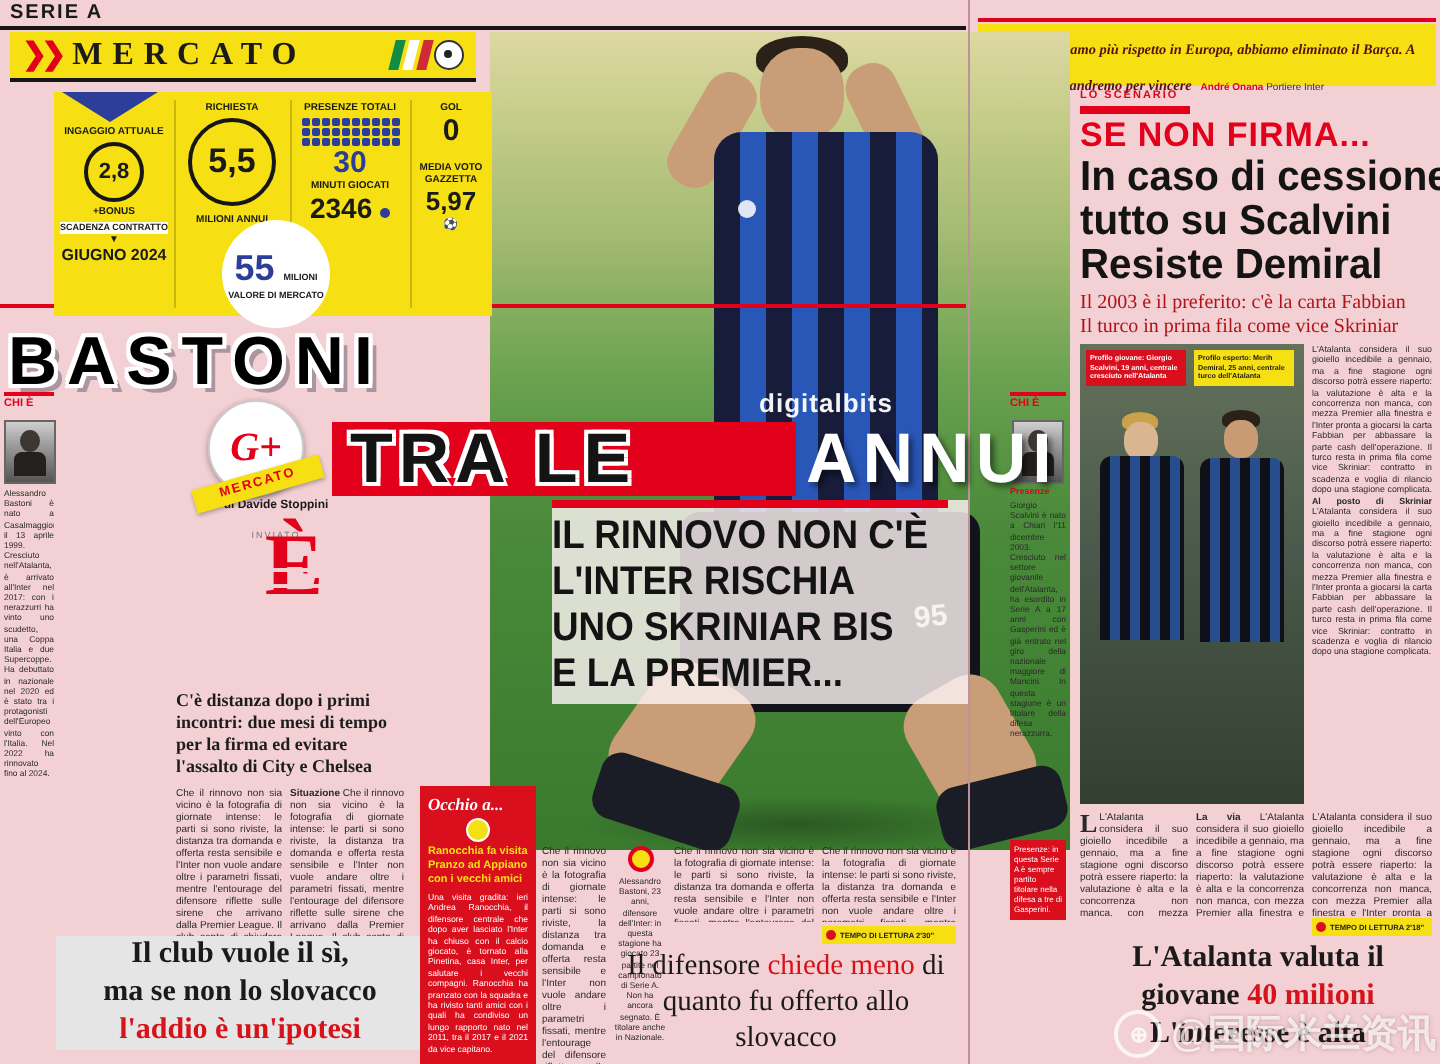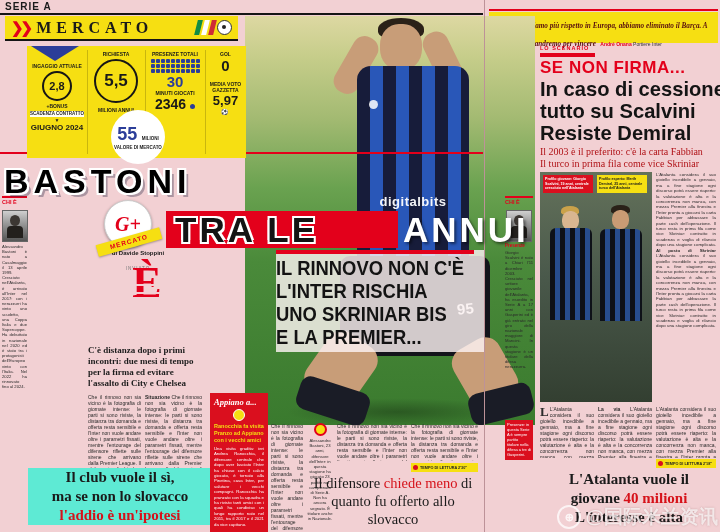--- a/index.html
+++ b/index.html
@@ -93,21 +93,21 @@
   .micro{font-size:5px;line-height:6px;text-align:justify;color:#2a2a2a;overflow:hidden;z-index:2;}
   .micro b{font-weight:900;}
   .microxs{font-size:4.2px;line-height:5.2px;}
   
   .sbline{left:2px;top:196px;width:25px;height:2px;background:#e3001b;}
   .sblab{left:2px;top:199px;font-size:5.5px;font-weight:800;color:#e3001b;}
   .portrait{background:linear-gradient(180deg,#cfcfcf 0%,#9a9a9a 40%,#555 100%);border:1px solid #666;overflow:hidden;}
   .portrait i{display:block;margin:4px auto 0;width:10px;height:11px;border-radius:50%;background:#3c3733;}
   .portrait u{display:block;margin:0 auto;width:16px;height:12px;border-radius:4px 4px 0 0;background:#23201d;}
   .quote1{left:28px;top:468px;width:184px;z-index:4;text-align:center;font-family:"Liberation Serif",serif;
-     font-weight:700;font-size:15px;line-height:19px;background:#5eead4;}
+     font-weight:700;font-size:15px;line-height:19px;background:#e5e5e5;}
   .occhio{left:210px;top:393px;width:58px;height:139px;background:#da0f1e;z-index:4;padding:4px;box-sizing:border-box;color:#fff;}
   .occhio .t{font-family:"Liberation Serif",serif;font-style:italic;font-weight:800;font-size:8.5px;}
   .occhio .ic{width:10px;height:10px;border-radius:50%;background:#f6df12;border:1px solid #fff;margin:2px auto;}
   .occhio .h{font-size:5.5px;line-height:7px;font-weight:800;color:#f6df12;}
   .occhio .b{font-size:4.3px;line-height:5.4px;text-align:justify;color:#fff;margin-top:2px;height:82px;overflow:hidden;}
   .identikit{left:307px;top:423px;width:26px;text-align:center;z-index:2;}
   .idic{width:9px;height:9px;border:2px solid #e3001b;background:#f6df12;border-radius:50%;margin:0 auto 2px;}
   .chip{height:9px;background:#f6df12;display:flex;align-items:center;gap:2px;padding:0 2px;box-sizing:border-box;z-index:3;}
   .chip i{width:5px;height:5px;border-radius:50%;background:#da0f1e;flex:none;}
   .chip span{font-size:3.8px;font-weight:800;color:#222;white-space:nowrap;overflow:hidden;}
@@ -296,21 +296,21 @@
   <div class="abs micro" style="left:88px;top:394px;width:53px;height:74px">Che il rinnovo non sia vicino è la fotografia di giornate intense: le parti si sono riviste, la distanza tra domanda e offerta resta sensibile e l'Inter non vuole andare oltre i parametri fissati, mentre l'entourage del difensore riflette sulle sirene che arrivano dalla Premier League. Il club conta di chiudere prima dell'estate per non rivivere un caso Skriniar, con due mesi di tempo per trovare l'intesa ed evitare l'assalto dei club inglesi.  Che il rinnovo non sia vicino è la fotografia di giornate intense: le parti si sono riviste, la distanza tra domanda e offerta resta sensibile e l'Inter non vuole andare oltre i parametri fissati, mentre l'entourage del difensore riflette sulle sirene che arrivano dalla Premier League. Il club conta di chiudere prima dell'estate per non rivivere un caso Skriniar, con due mesi di tempo per trovare l'intesa ed evitare l'assalto dei club inglesi.  </div>
   <div class="abs micro" style="left:145px;top:394px;width:57px;height:74px"><b>Situazione</b> <span>Che il rinnovo non sia vicino è la fotografia di giornate intense: le parti si sono riviste, la distanza tra domanda e offerta resta sensibile e l'Inter non vuole andare oltre i parametri fissati, mentre l'entourage del difensore riflette sulle sirene che arrivano dalla Premier League. Il club conta di chiudere prima dell'estate per non rivivere un caso Skriniar, con due mesi di tempo per trovare l'intesa ed evitare l'assalto dei club inglesi.  Che il rinnovo non sia vicino è la fotografia di giornate intense: le parti si sono riviste, la distanza tra domanda e offerta resta sensibile e l'Inter non vuole andare oltre i parametri fissati, mentre l'entourage del difensore riflette sulle sirene che arrivano dalla Premier League. Il club conta di chiudere prima dell'estate per non rivivere un caso Skriniar, con due mesi di tempo per trovare l'intesa ed evitare l'assalto dei club inglesi.  </span></div>
 
   <div class="abs quote1">
       <div><span class="k">Il club vuole il sì,</span></div>
       <div><span class="k">ma se non lo slovacco</span></div>
       <div><span class="r">l'addio è un'ipotesi</span></div>
     </div>
 
   <div class="abs occhio">
-    <div class="t">Appiano a...</div>
+    <div class="t">Occhio a...</div>
     <div class="ic"></div>
     <div class="h">Ranocchia fa visita Pranzo ad Appiano con i vecchi amici</div>
     <div class="b">Una visita gradita: ieri Andrea Ranocchia, il difensore centrale che dopo aver lasciato l'Inter ha chiuso con il calcio giocato, è tornato alla Pinetina, casa Inter, per salutare i vecchi compagni. Ranocchia ha pranzato con la squadra e ha rivisto tanti amici con i quali ha condiviso un lungo rapporto nato nel 2011, tra il 2017 e il 2021 da vice capitano.</div>
   </div>
 
   <div class="abs micro" style="left:271px;top:423px;width:32px;height:109px"><span>Che il rinnovo non sia vicino è la fotografia di giornate intense: le parti si sono riviste, la distanza tra domanda e offerta resta sensibile e l'Inter non vuole andare oltre i parametri fissati, mentre l'entourage del difensore riflette sulle sirene che arrivano dalla Premier League. Il club conta di chiudere prima dell'estate per non rivivere un caso Skriniar, con due mesi di tempo per trovare l'intesa ed evitare l'assalto dei club inglesi.  </span>  </div>
   <div class="abs identikit">
     <div class="idic"></div>
     <div class="micro microxs" style="text-align:center;height:96px">Alessandro Bastoni, 23 anni, difensore dell'Inter: in questa stagione ha giocato 23 partite nel campionato di Serie A. Non ha ancora segnato. È titolare anche in Nazionale.</div>
   </div>
@@ -360,21 +360,21 @@
 
   <div class="abs micro" style="left:656px;top:172px;width:60px;height:228px;font-size:4.4px;line-height:5.4px"><span>L'Atalanta considera il suo gioiello incedibile a gennaio, ma a fine stagione ogni discorso potrà essere riaperto: la valutazione è alta e la concorrenza non manca, con mezza Premier alla finestra e l'Inter pronta a giocarsi la carta Fabbian per abbassare la parte cash dell'operazione. Il turco resta in prima fila come vice Skriniar: contratto in scadenza e voglia di rilancio dopo una stagione complicata.  </span> <b>Al posto di Skriniar</b> <span>L'Atalanta considera il suo gioiello incedibile a gennaio, ma a fine stagione ogni discorso potrà essere riaperto: la valutazione è alta e la concorrenza non manca, con mezza Premier alla finestra e l'Inter pronta a giocarsi la carta Fabbian per abbassare la parte cash dell'operazione. Il turco resta in prima fila come vice Skriniar: contratto in scadenza e voglia di rilancio dopo una stagione complicata.  </span></div>
   <div class="abs micro" style="left:540px;top:406px;width:54px;height:52px"><span class="dropL">L</span><span>L'Atalanta considera il suo gioiello incedibile a gennaio, ma a fine stagione ogni discorso potrà essere riaperto: la valutazione è alta e la concorrenza non manca, con mezza Premier alla finestra e l'Inter pronta a giocarsi la carta Fabbian per abbassare la parte cash dell'operazione. Il turco resta in prima fila come vice Skriniar: contratto in scadenza e voglia di rilancio dopo una stagione complicata.  </span></div>
   <div class="abs micro" style="left:598px;top:406px;width:54px;height:52px"><b>La via</b> <span>L'Atalanta considera il suo gioiello incedibile a gennaio, ma a fine stagione ogni discorso potrà essere riaperto: la valutazione è alta e la concorrenza non manca, con mezza Premier alla finestra e l'Inter pronta a giocarsi la carta Fabbian per abbassare la parte cash dell'operazione. Il turco resta in prima fila come vice Skriniar: contratto in scadenza e voglia di rilancio dopo una stagione complicata.  </span></div>
   <div class="abs micro" style="left:656px;top:406px;width:60px;height:52px">L'Atalanta considera il suo gioiello incedibile a gennaio, ma a fine stagione ogni discorso potrà essere riaperto: la valutazione è alta e la concorrenza non manca, con mezza Premier alla finestra e l'Inter pronta a giocarsi la carta Fabbian per abbassare la parte cash dell'operazione. Il turco resta in prima fila come vice Skriniar: contratto in scadenza e voglia di rilancio dopo una stagione complicata.  </div>
   <div class="abs chip" style="left:656px;top:459px;width:60px">
     <i></i>
       <span>TEMPO DI LETTURA 2'18''</span>
   </div>
   <div class="abs quote3">
-      <div><span class="k">L'Atalanta vuole il</span></div>
+      <div><span class="k">L'Atalanta valuta il</span></div>
       <div><span class="k">giovane </span><span class="r">40 milioni</span></div>
       <div><span class="k">L'interesse è alta</span></div>
     </div>
 
   <div class="abs wm">
     <span class="wmlogo">⊕</span>
     <span class="wmtext">@国际米兰资讯</span>
   </div>
 
 </div>

